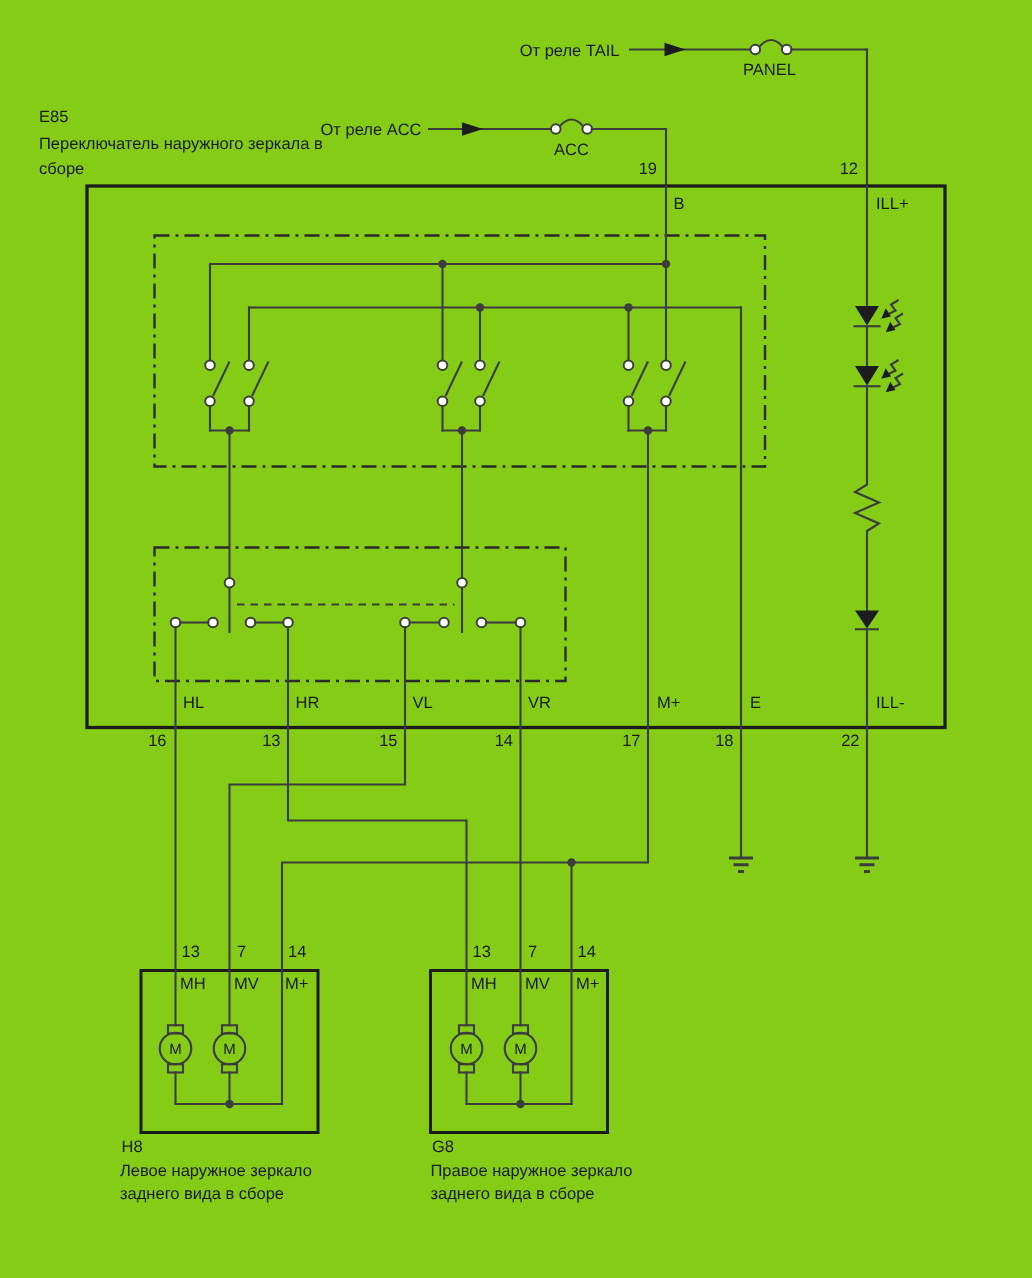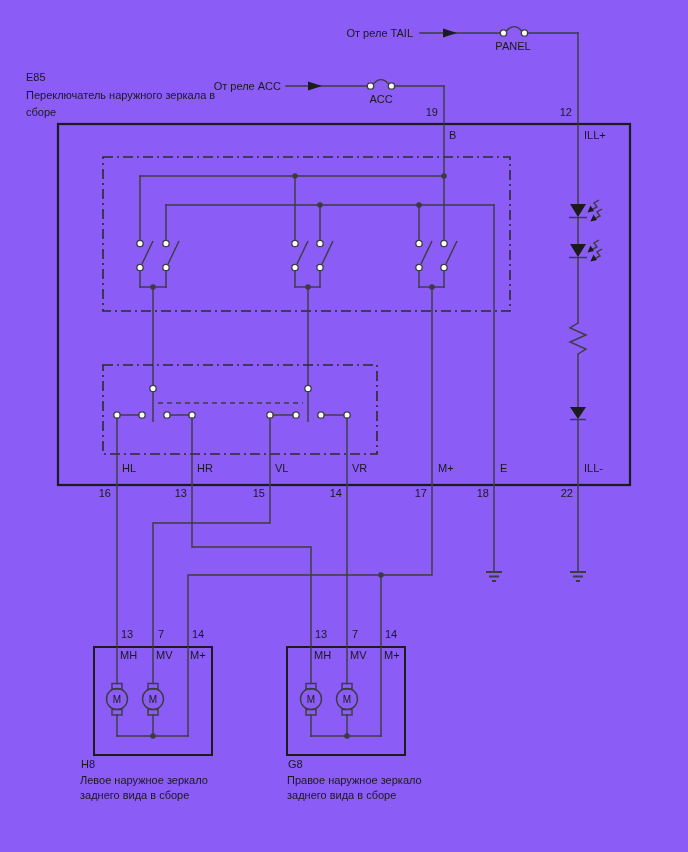--- a/index.html
+++ b/index.html
@@ -1,16 +1,16 @@
 <!DOCTYPE html>
 <html><head>
 <meta charset="utf-8">
 <style>
   html,body{margin:0;padding:0;background:#ffffff;}
-  .stage{width:688px;height:852px;background:#8b5cf6;position:relative;font-family:"Liberation Sans",sans-serif;}
+  .stage{width:688px;height:852px;background:#84cc16;position:relative;font-family:"Liberation Sans",sans-serif;}
   svg{display:block;}
   
   .w  {stroke:#3c3c3c;stroke-width:1.4;fill:none;stroke-linecap:square;}
   .w2 {stroke:#3c3c3c;stroke-width:1.4;fill:none;}
   .box{stroke:#1c1c1c;stroke-width:2.2;fill:none;}
   .box2{stroke:#1c1c1c;stroke-width:2;fill:none;}
   .dd {stroke:#2b2b2b;stroke-width:1.6;fill:none;stroke-dasharray:10 4 2 4;}
   .dash{stroke:#3c3c3c;stroke-width:1.3;fill:none;stroke-dasharray:5 4;}
   .dot{fill:#3c3c3c;stroke:none;}
   .pad{fill:#ffffff;stroke:#3c3c3c;stroke-width:1.3;}

